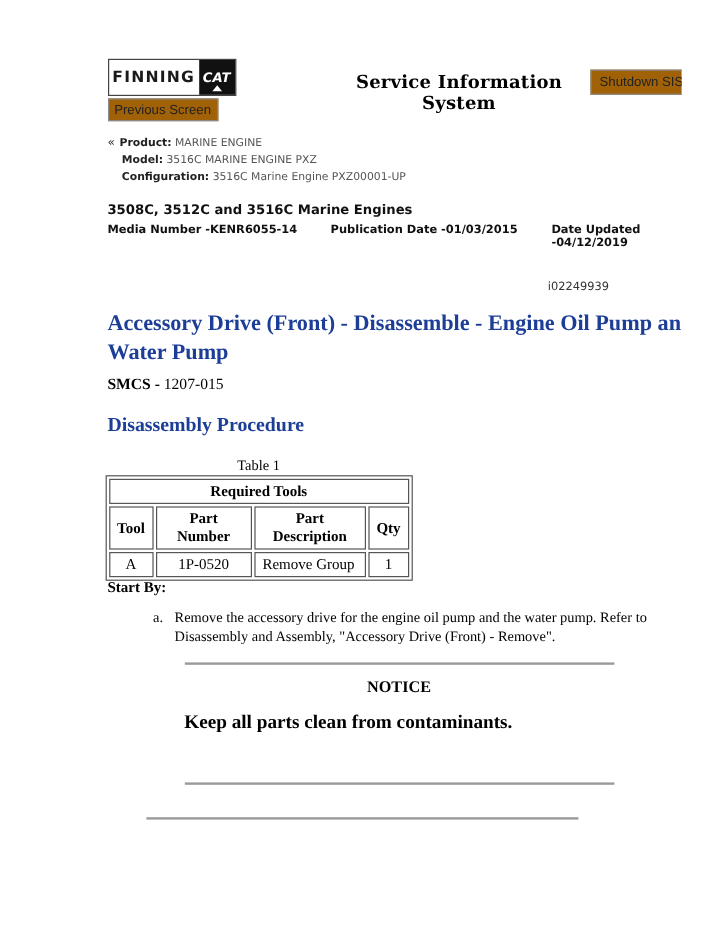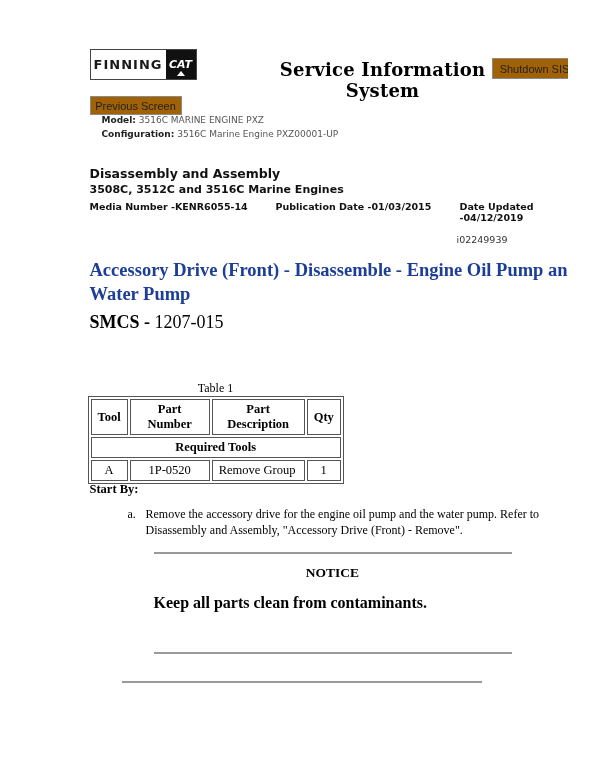--- a/index.html
+++ b/index.html
@@ -45,26 +45,26 @@
     border-bottom: 5px solid #fff;
   }
   .btn {
     font-family: "Liberation Sans", sans-serif;
     font-size: 11px; color: #222;
     background: #a16207;
     border: 1px solid #8a8a8a;
     display: flex; align-items: center; justify-content: center;
     cursor: pointer;
   }
-  .btn-previous { position: absolute; left: 57px; top: 82px; width: 92px; height: 19px; margin-top: 14px; }
+  .btn-previous { position: absolute; left: 57px; top: 82px; width: 92px; height: 19px; }
   .btn-shutdown { position: absolute; left: 459px; top: 58px; width: 86px; height: 21px; }
   .sis-title {
     position: absolute; left: 245px; top: 59px; width: 210px;
     font-family: "DejaVu Serif", serif;
-    font-weight: bold; font-size: 18px; color: #000;
+    font-weight: bold; font-size: 15px; color: #000;
     text-align: center; letter-spacing: 0.2px;
   }
 
   
   .product-info {
     position: absolute; left: 57px; top: 113px;
     font-family: "DejaVu Sans", sans-serif;
     font-size: 9px; line-height: 14px; color: #555;
   }
   .product-info .row { white-space: nowrap; }
@@ -101,21 +101,21 @@
   }
 
   
   .article-heading {
     position: absolute; left: 57px; top: 258px; width: 502px;
     font-weight: bold; font-size: 18.5px; line-height: 1.3;
     color: #1c3e96;
   }
   .smcs-line {
     position: absolute; left: 57px; top: 312px;
-    font-size: 18px; color: #000;
+    font-size: 13px; color: #000;
   }
   .smcs-line .b { font-weight: bold; }
   .procedure-heading {
     position: absolute; left: 57px; top: 344px;
     font-weight: bold; font-size: 16.5px;
     color: #1c3e96;
   }
 
   
   .watermark {
@@ -197,63 +197,67 @@
       <span class="cat-tri"></span>
     </span>
   </div>
 
   <div class="sis-title">Service Information System</div>
 
   <div class="btn btn-shutdown">Shutdown SIS</div>
   <div class="btn btn-previous">Previous Screen</div>
 
   <div class="product-info">
+    <div class="row">
+      <span class="chev">«</span><span class="lbl">Product:</span>
+      <span>MARINE ENGINE</span>
+    </div>
     <div class="row indent">
       <span class="lbl">Model:</span>
       <span>3516C MARINE ENGINE PXZ</span>
     </div>
     <div class="row indent">
       <span class="lbl">Configuration:</span>
       <span>3516C Marine Engine PXZ00001-UP</span>
     </div>
   </div>
 
   <div class="doc-header">
-    <div class="doc-title">Disassembly and Assembly</div>
     <div class="doc-subtitle">3508C, 3512C and 3516C Marine Engines</div>
     <div class="media-line">
       <span class="m1">Media Number -KENR6055-14</span>
       <span class="m2">Publication Date -01/03/2015</span>
       <span class="m3">Date Updated -04/12/2019</span>
     </div>
   </div>
 
   <div class="doc-id">i02249939</div>
 
   <div class="article-heading">Accessory Drive (Front) - Disassemble - Engine Oil Pump and Water Pump</div>
 
   <div class="smcs-line">
     <span class="b">SMCS -</span>
     <span>1207-015</span>
   </div>
 
+  <div class="procedure-heading">Disassembly Procedure</div>
 
 
   <div class="table-caption">Table 1</div>
 
   <table class="tools">
     <tbody>
+      <tr>
+        <td class="title-cell" colspan="4">Required Tools</td>
+      </tr>
       <tr>
         <td class="hdr col-tool">Tool</td>
         <td class="hdr col-part">Part Number</td>
         <td class="hdr col-desc">Part Description</td>
         <td class="hdr col-qty">Qty</td>
-      </tr>
-      <tr>
-        <td class="title-cell" colspan="4">Required Tools</td>
       </tr>
       <tr>
         <td>A</td>
         <td>1P-0520</td>
         <td class="left">Remove Group</td>
         <td>1</td>
       </tr>
     </tbody>
   </table>
 

